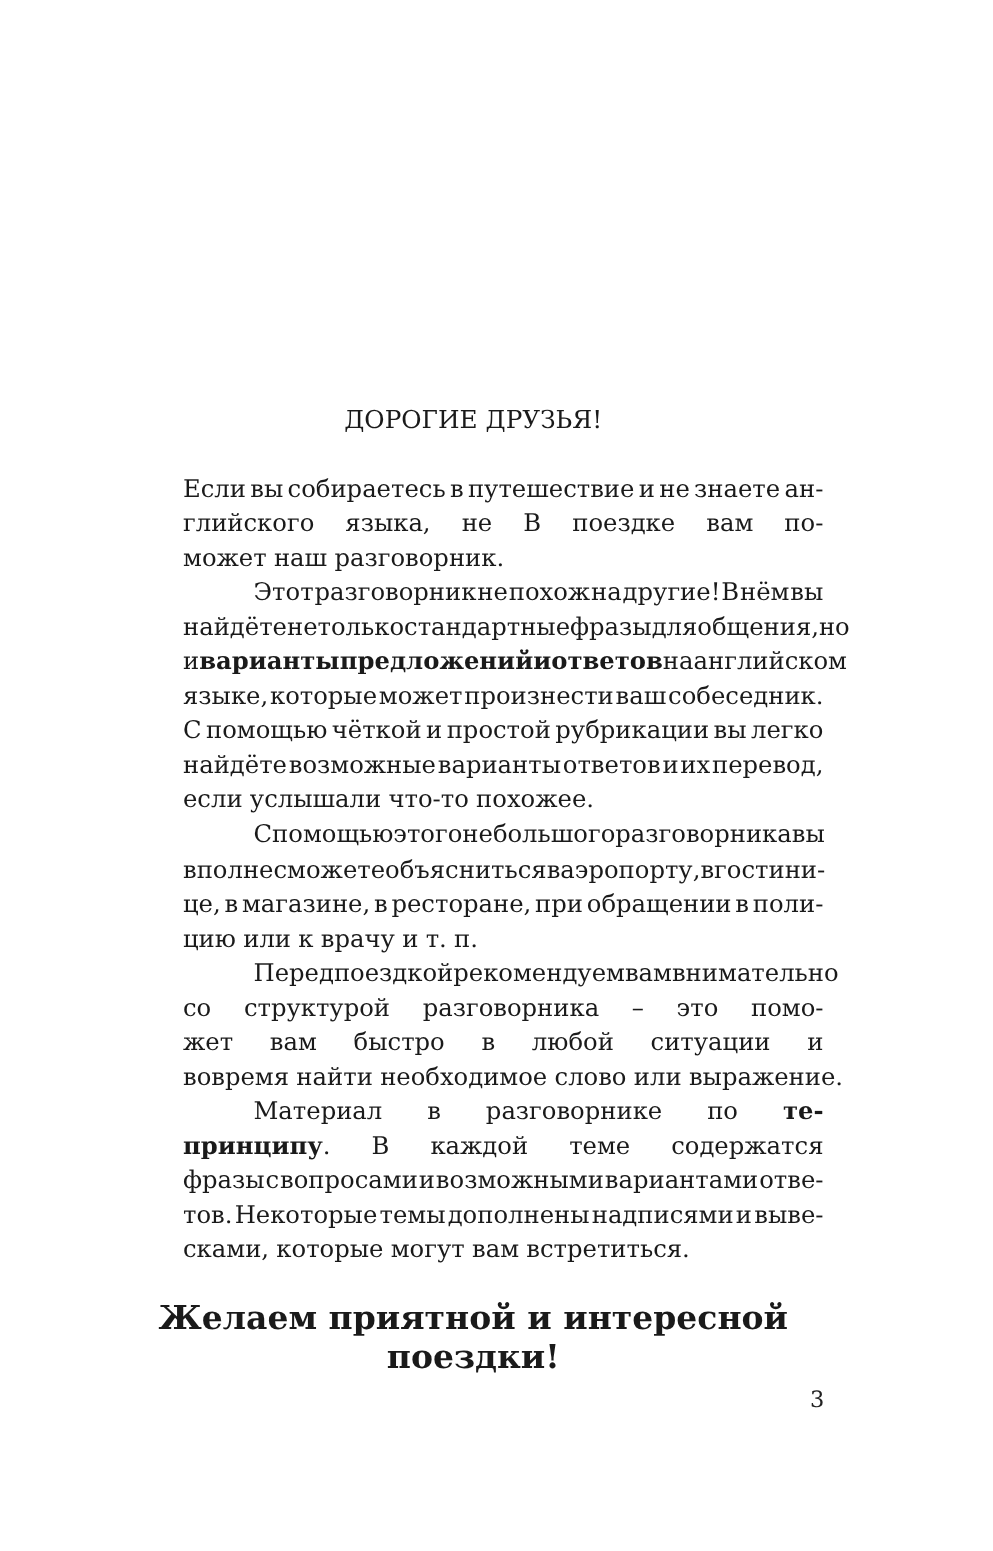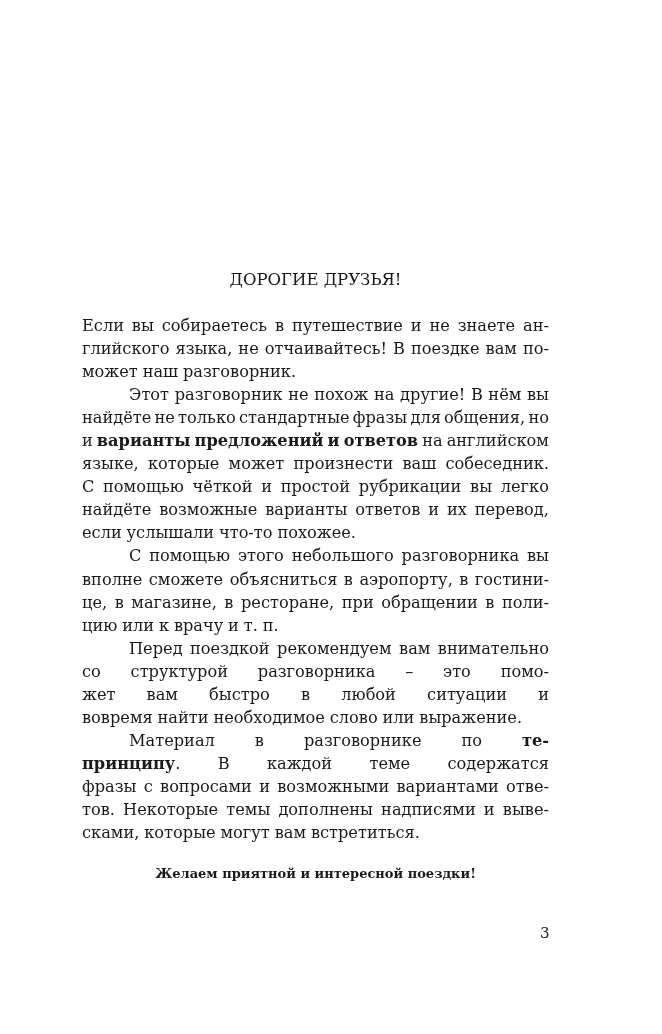--- a/index.html
+++ b/index.html
@@ -14,28 +14,28 @@
       text-align: center; font-weight: normal; font-size: 16.5px;
       letter-spacing: 0px;
     }
     .body-text {
       position: absolute; top: 314px; left: 0; width: 467px;
       font-size: 16.2px; line-height: 23.05px;
     }
     b { font-weight: bold; }
     .closing {
       position: absolute; top: 866px; left: 0; width: 467px;
-      text-align: center; font-weight: bold; font-size: 13px;
+      text-align: center; font-weight: bold; font-size: 22px;
     }
     .page-number {
       position: absolute; top: 924px; left: 540px;
       font-family: "DejaVu Serif", "Liberation Serif", serif;
       font-size: 15px; color: #222;
     }
-    .jl { display: flex; justify-content: space-between; white-space: nowrap; height: 23.05px; line-height: 23.05px; }
+    .jl { display: flex; justify-content: space-between; white-space: nowrap; height: 23.05px; line-height: 23.05px; margin-left: 40px; }
     .jl.left { justify-content: flex-start; gap: 0.3em; }
     .jl.indent { padding-left: 47px; align-items: center; }
   </style>
 </head>
 <body>
 
 <div class="page">
   <div class="title">ДОРОГИЕ ДРУЗЬЯ!</div>
   <div class="body-text" id="body-text">
       <div>
@@ -47,21 +47,20 @@
           <span><span>путешествие</span></span>
           <span><span>и</span></span>
           <span><span>не</span></span>
           <span><span>знаете</span></span>
           <span><span>ан-</span></span>
         </div>
         <div class="jl">
           <span><span>глийского</span></span>
           <span><span>языка,</span></span>
           <span><span>не</span></span>
-          <span><span>отчаивайтесь!</span></span>
           <span><span>В</span></span>
           <span><span>поездке</span></span>
           <span><span>вам</span></span>
           <span><span>по-</span></span>
         </div>
         <div class="jl left">
           <span><span>может</span></span>
           <span><span>наш</span></span>
           <span><span>разговорник.</span></span>
         </div>

